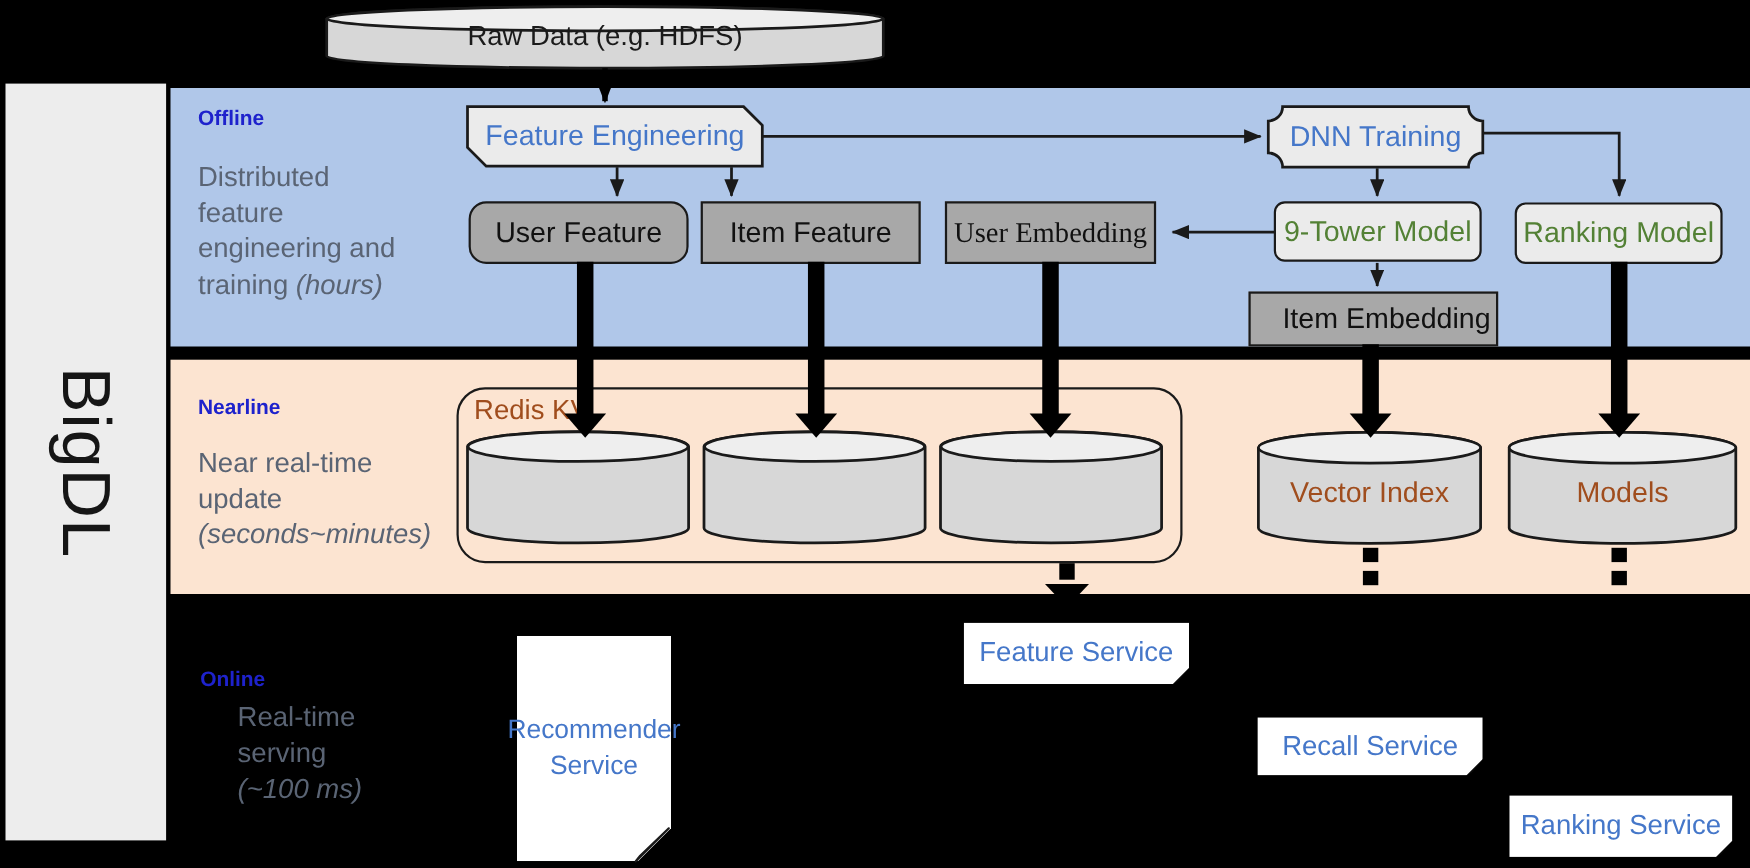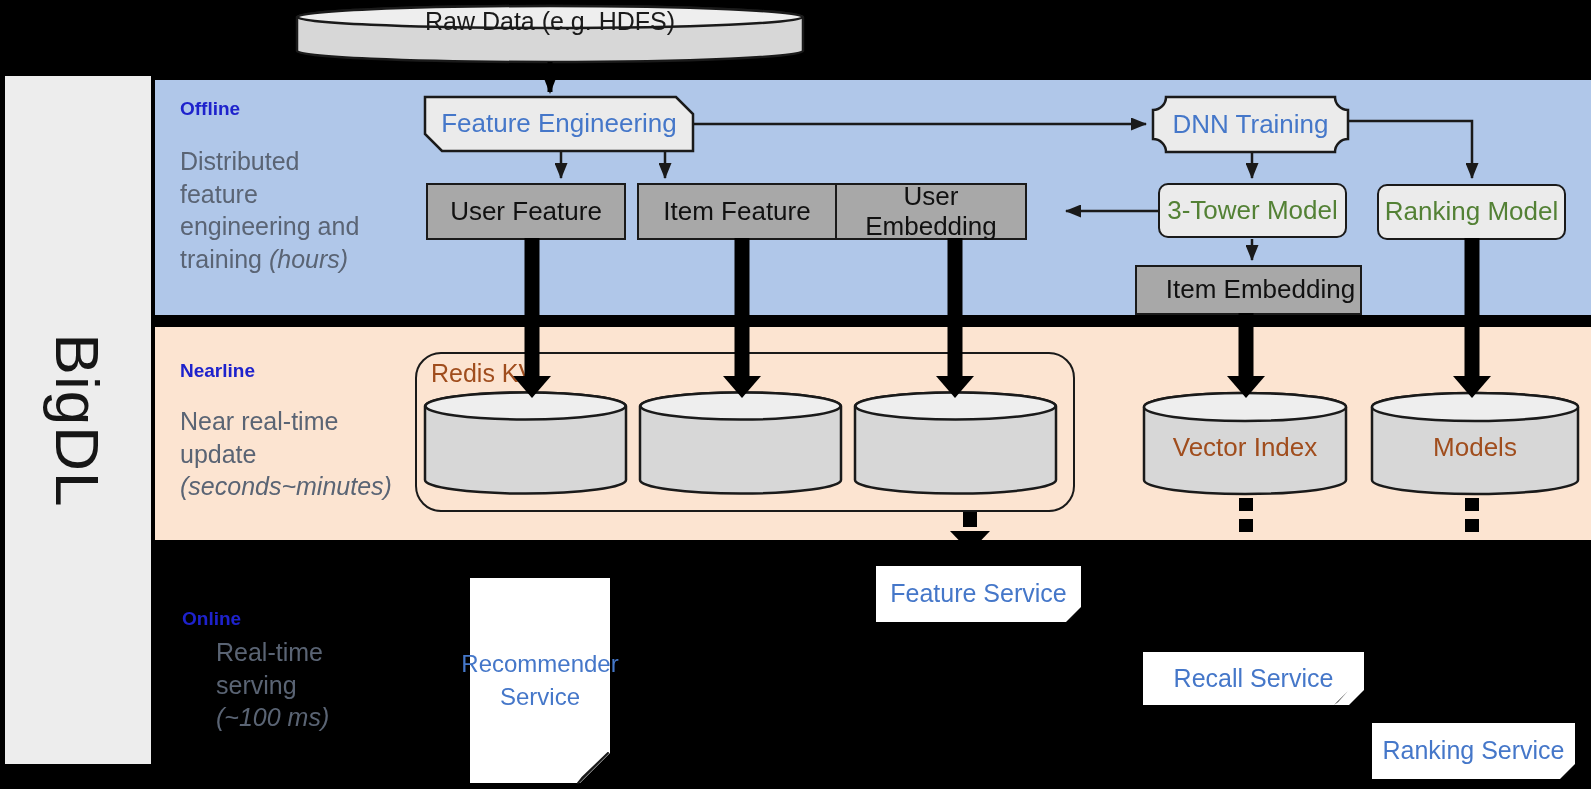--- a/index.html
+++ b/index.html
@@ -72,62 +72,62 @@
       <path d="M1144 407 A101 14 0 0 1 1346 407 L1346 480 A101 14 0 0 1 1144 480 Z" fill="#d7d7d7" stroke="#1a1a1a" stroke-width="2.5"></path>
       <ellipse cx="1245" cy="407" rx="101" ry="14" fill="#eeeeee" stroke="#1a1a1a" stroke-width="2.5"></ellipse>
     </g>
 
     <g>
       <path d="M1372 407 A103 14 0 0 1 1578 407 L1578 480 A103 14 0 0 1 1372 480 Z" fill="#d7d7d7" stroke="#1a1a1a" stroke-width="2.5"></path>
       <ellipse cx="1475" cy="407" rx="103" ry="14" fill="#eeeeee" stroke="#1a1a1a" stroke-width="2.5"></ellipse>
     </g>
   </svg>
 
-  <div class="node" style="left:295px;top:2px;width:510px;height:38px;font-size:25px;color:#1a1a1a;">Raw Data (e.g. HDFS)</div>
+  <div class="node" style="left:295px;top:14px;width:510px;height:38px;font-size:25px;color:#1a1a1a;">Raw Data (e.g. HDFS)</div>
 
   <div class="sec-title" style="left:180px;top:98px;">Offline</div>
   <div class="sec-desc" style="left:180px;top:145px;width:200px;">
     <span>Distributed feature engineering and training </span><em>(hours)</em><span></span>
   </div>
 
   <div class="sec-title" style="left:180px;top:360px;">Nearline</div>
   <div class="sec-desc" style="left:180px;top:405px;width:230px;">
     <span>Near real-time update </span><em>(seconds~minutes)</em><span></span>
   </div>
 
   <div class="sec-title" style="left:182px;top:608px;">Online</div>
   <div class="sec-desc" style="left:182px;top:636px;width:135px;margin-left:34px;">
     <span>Real-time serving </span><em>(~100 ms)</em><span></span>
   </div>
 
   <div class="node blue-text" style="left:425px;top:97px;width:268px;height:54px;font-size:26px;">Feature Engineering</div>
   <div class="node blue-text" style="left:1153px;top:97px;width:195px;height:55px;font-size:26px;">DNN Training</div>
 
-  <div class="node gray-box" style="left:426px;top:183px;width:200px;height:57px;">User Feature</div>
+  <div class="node gray-box" style="left:426px;top:183px;width:200px;height:57px;border-radius:16px;">User Feature</div>
   <div class="node gray-box" style="left:637px;top:183px;width:200px;height:57px;">Item Feature</div>
-  <div class="node gray-box" style="left:835px;top:183px;width:192px;height:57px;">User Embedding</div>
-  <div class="node round-box" style="left:1158px;top:183px;width:189px;height:55px;">3-Tower Model</div>
+  <div class="node gray-box" style="left:859px;top:183px;width:192px;height:57px;font-family:Liberation Serif, serif;">User Embedding</div>
+  <div class="node round-box" style="left:1158px;top:183px;width:189px;height:55px;">9-Tower Model</div>
   <div class="node round-box" style="left:1377px;top:184px;width:189px;height:56px;">Ranking Model</div>
   <div class="node gray-box" style="left:1135px;top:265px;width:227px;height:50px;padding-left:24px;">Item Embedding</div>
 
   <div class="redis-frame"></div>
   <div class="abs brown-text" style="left:431px;top:359px;font-size:25px;">Redis KV</div>
 
   <div class="node brown-text" style="left:1144px;top:428px;width:202px;height:40px;font-size:26px;">Vector Index</div>
   <div class="node brown-text" style="left:1372px;top:428px;width:206px;height:40px;font-size:26px;">Models</div>
 
   <div class="svc doc" style="left:470px;top:578px;width:140px;height:205px;">
     <div class="bg"></div>
     <div class="lbl">Recommender Service</div>
   </div>
   <div class="svc" style="left:876px;top:566px;width:205px;height:56px;">
     <div class="bg"></div>
     <div class="lbl">Feature Service</div>
   </div>
-  <div class="svc" style="left:1143px;top:652px;width:205px;height:53px;padding-left:16px;">
+  <div class="svc" style="left:1143px;top:652px;width:205px;height:53px;">
     <div class="bg"></div>
     <div class="lbl">Recall Service</div>
   </div>
   <div class="svc" style="left:1372px;top:723px;width:203px;height:56px;">
     <div class="bg"></div>
     <div class="lbl">Ranking Service</div>
   </div>
 
   <svg width="1591" height="789" viewBox="0 0 1591 789">
     <defs>

